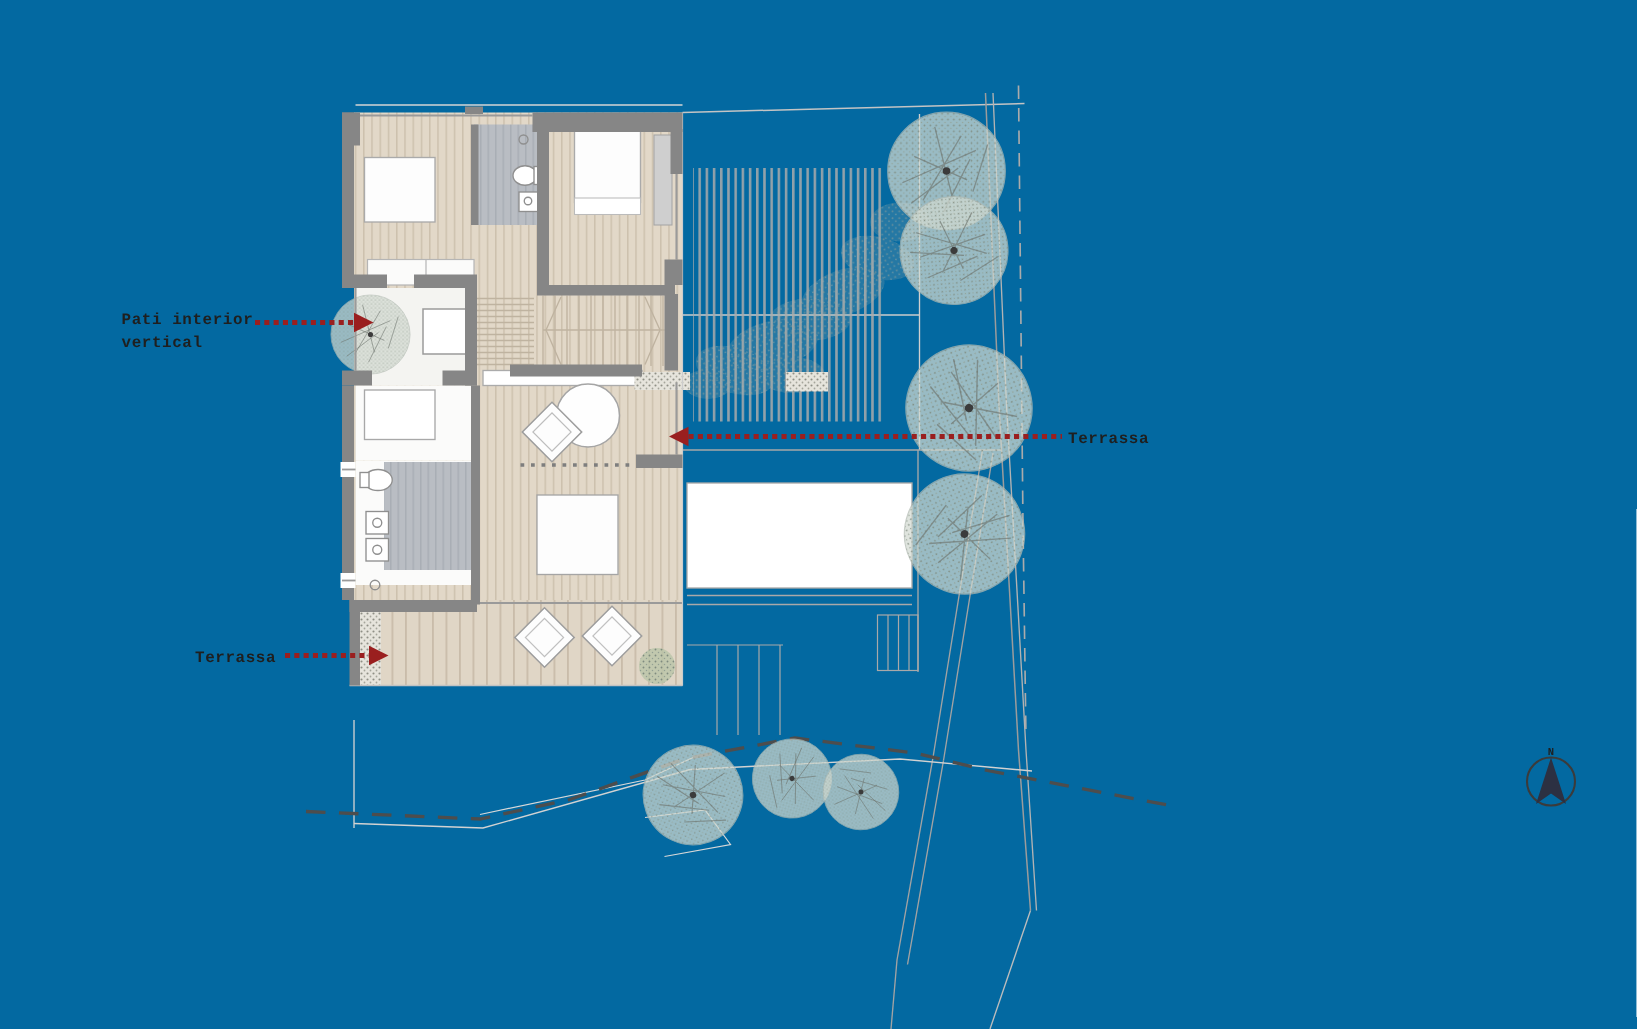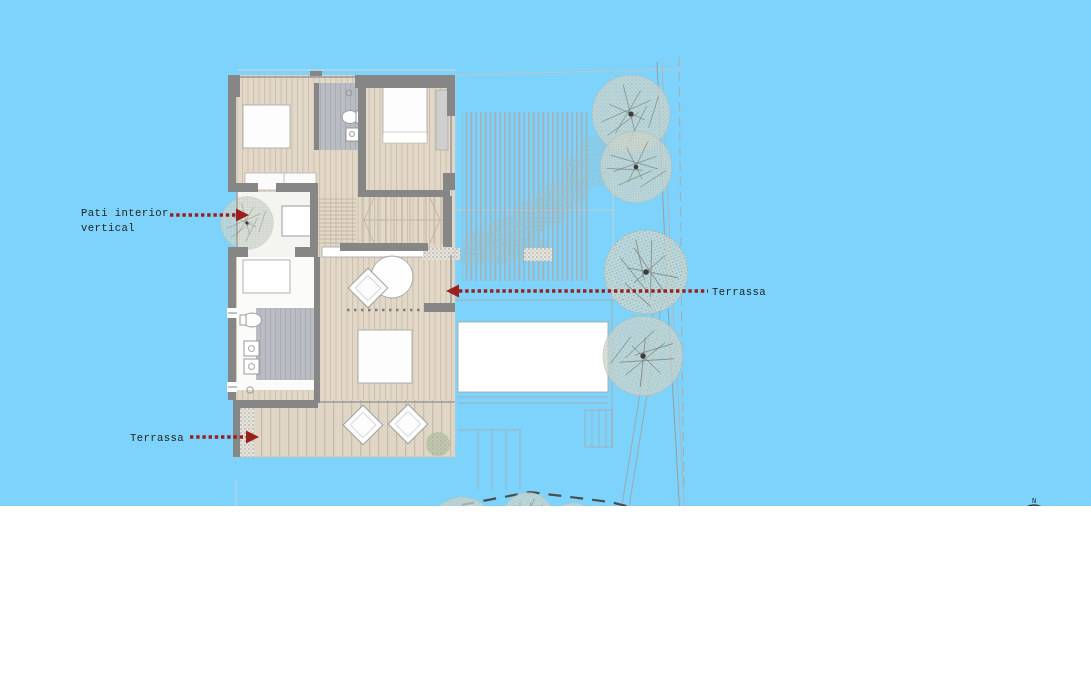--- a/index.html
+++ b/index.html
@@ -1,17 +1,17 @@
 <!DOCTYPE html>
 <html><head>
 <meta charset="utf-8">
 <style>
   html,body{margin:0;padding:0;background:#ffffff;}
-  .stage{position:relative;width:1091px;height:506px;background:#7dd3fc;overflow:hidden;
-         font-family:"Liberation Mono","DejaVu Sans Mono",monospace;}
+  .stage{position:relative;width:1091px;height:686px;background:#0369a1;overflow:hidden;
+         font-family:"Liberation Mono","DejaVu Sans Mono",monospace;font-weight:bold;}
   svg text{font-family:"Liberation Mono","DejaVu Sans Mono",monospace;fill:#1f1f1f;}
   .lbl{font-size:10.6px;letter-spacing:0.4px;}
   .nlbl{font-size:7px;}
 </style>
 </head>
 <body>
 
 <div class="stage">
 <svg width="1091" height="686" viewBox="0 0 1091 686">
   <defs>

